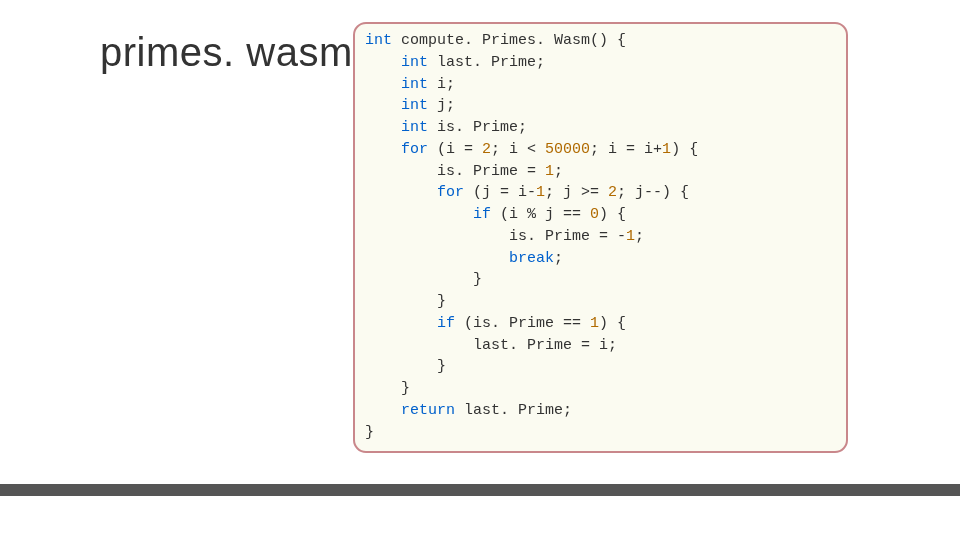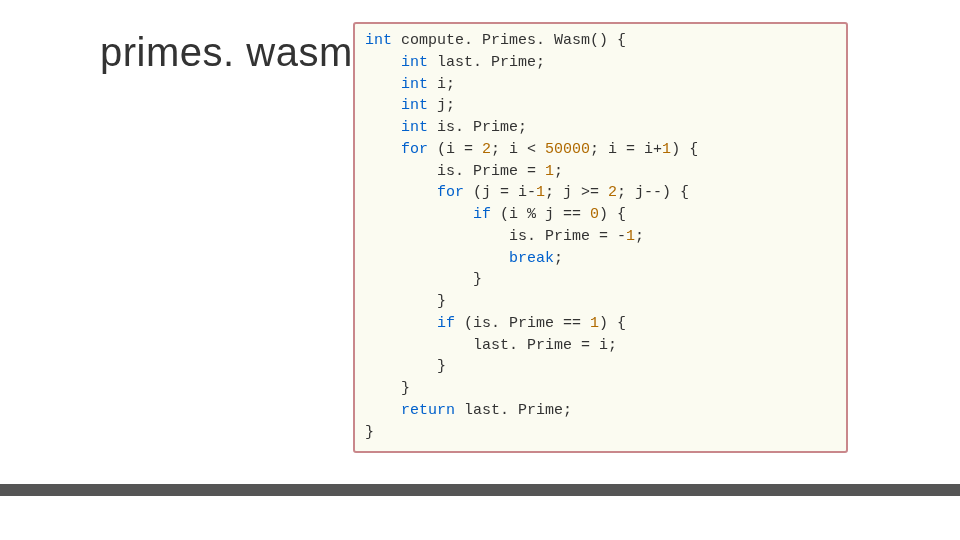--- a/index.html
+++ b/index.html
@@ -28,21 +28,21 @@
     color: #333333;
     letter-spacing: 0.5px;
   }
   .code-box {
     position: absolute;
     left: 353px;
     top: 22px;
     width: 495px;
     background: #fbfbf1;
     border: 2px solid #c9878b;
-    border-radius: 3px;
+    border-radius: 13px;
     padding: 6px 10px 8px 10px;
     font-family: Consolas, "Courier New", monospace;
     font-size: 15px;
     line-height: 1.45;
     color: #333333;
   }
   .code-box pre {
     font-family: Consolas, "Courier New", monospace;
     white-space: pre;
   }

